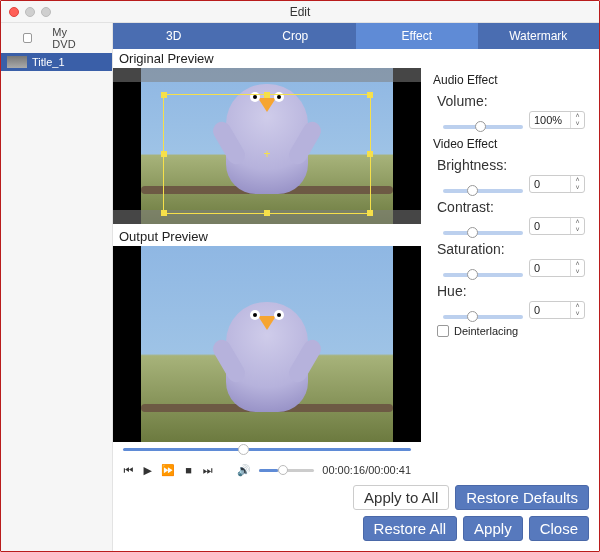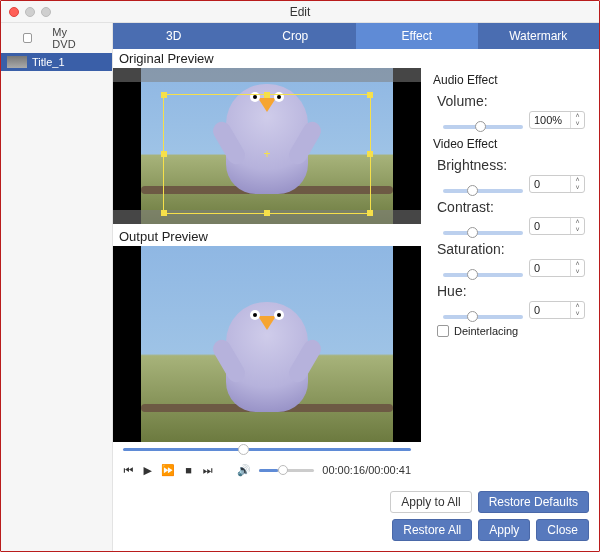--- a/index.html
+++ b/index.html
@@ -67,21 +67,21 @@
 .slider{ width:80px; height:4px; background:#bcd0ee; position:relative; border-radius:2px;}
 .slider .thumb{ position:absolute; top:-4px; width:11px; height:11px; background:#fff; border:1px solid #999; border-radius:50%;}
 .num-field{ display:flex; align-items:center; border:1px solid #ccc; border-radius:3px; width:56px; height:18px; font-size:11px; background:#fff;}
 .num-field .val{ flex:1; text-align:left; padding:0 4px; }
 .stepper{ width:14px; display:flex; flex-direction:column; border-left:1px solid #ddd;}
 .step{ height:8px; font-size:7px; text-align:center; color:#666; line-height:8px; cursor:pointer;}
 .chkrow { display:flex; align-items:center; gap:5px; margin-top:6px; padding-left:4px; font-size:11px;}
 .chkbox{ width:12px; height:12px; border:1px solid #999; border-radius:2px; background:#fff;}
 .bottombar{ position:absolute; bottom:0; left:112px; right:0; padding:6px 10px 10px 0; display:flex; flex-direction:column; gap:6px; align-items:flex-end; background:#fff;}
 .btn-row{ display:flex; gap:6px; }
-.btn{ font-size:12px; padding:3px 10px; border:1px solid #ccc; border-radius:3px; background:#fff; color:#333; cursor:pointer;}
+.btn{ font-size:15px; padding:3px 10px; border:1px solid #ccc; border-radius:3px; background:#fff; color:#333; cursor:pointer;}
 .btn.primary{ background:#5779bd; color:#fff; border-color:#4a68a8;}
 </style>
 </head>
 <body>
 
 <div class="window">
   <div class="titlebar">
     <div class="traffic">
       <div class="dot red"></div>
       <div class="dot yellow"></div>

